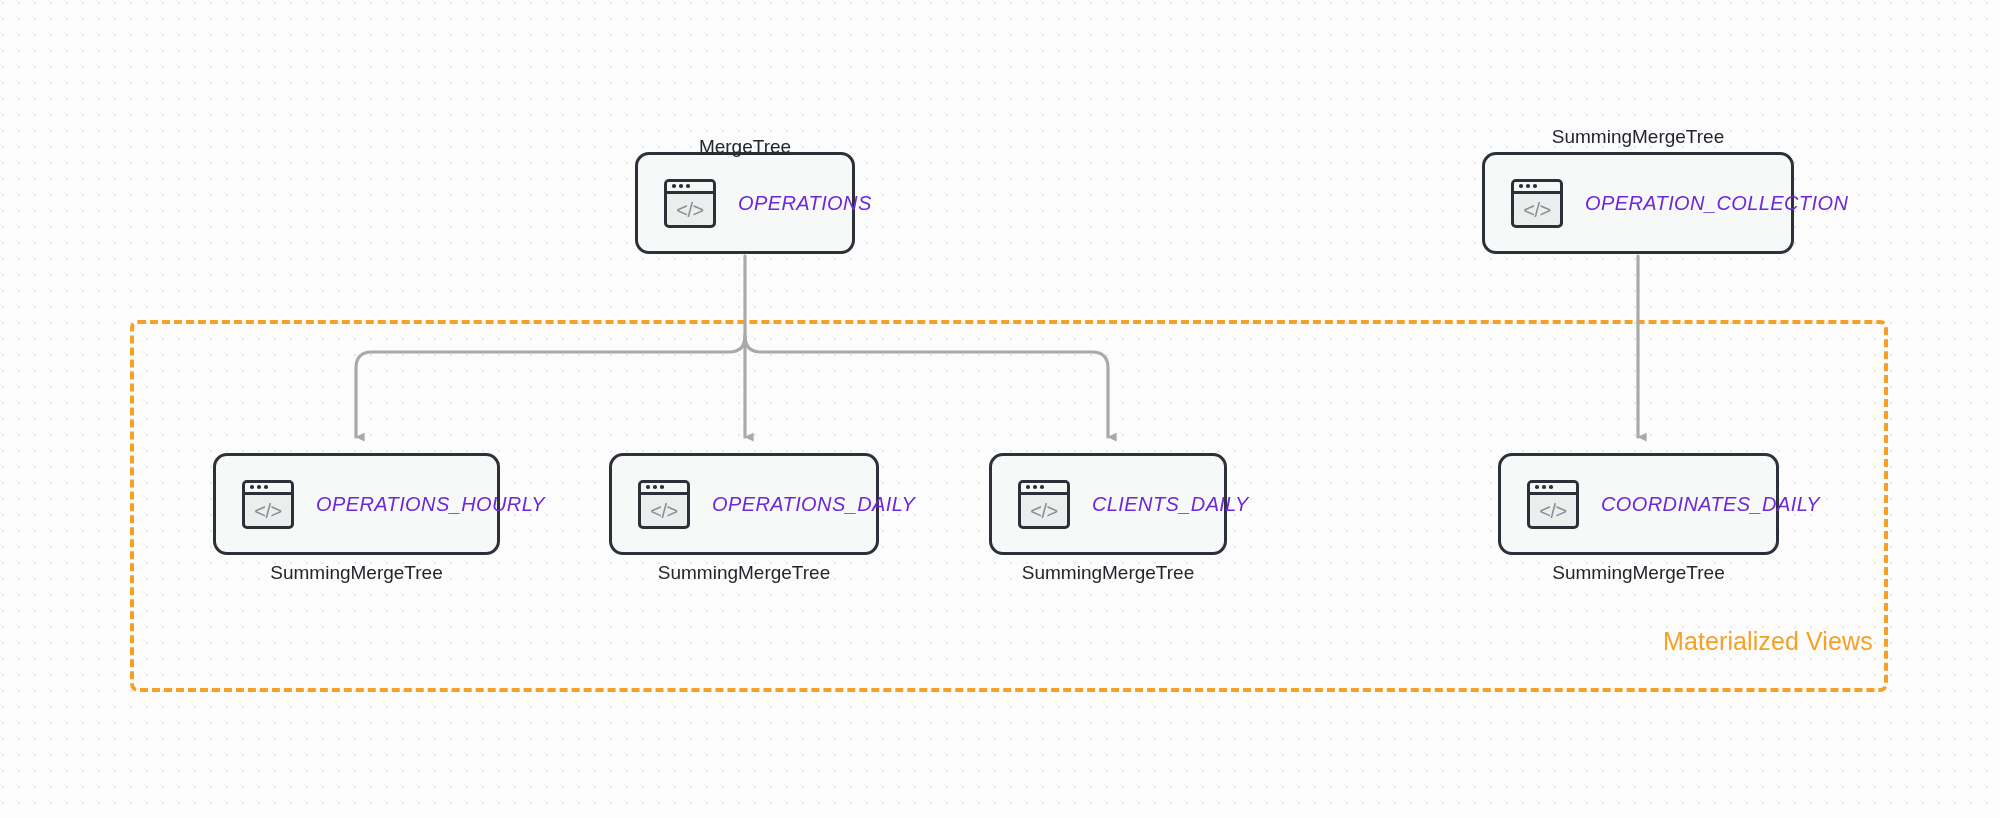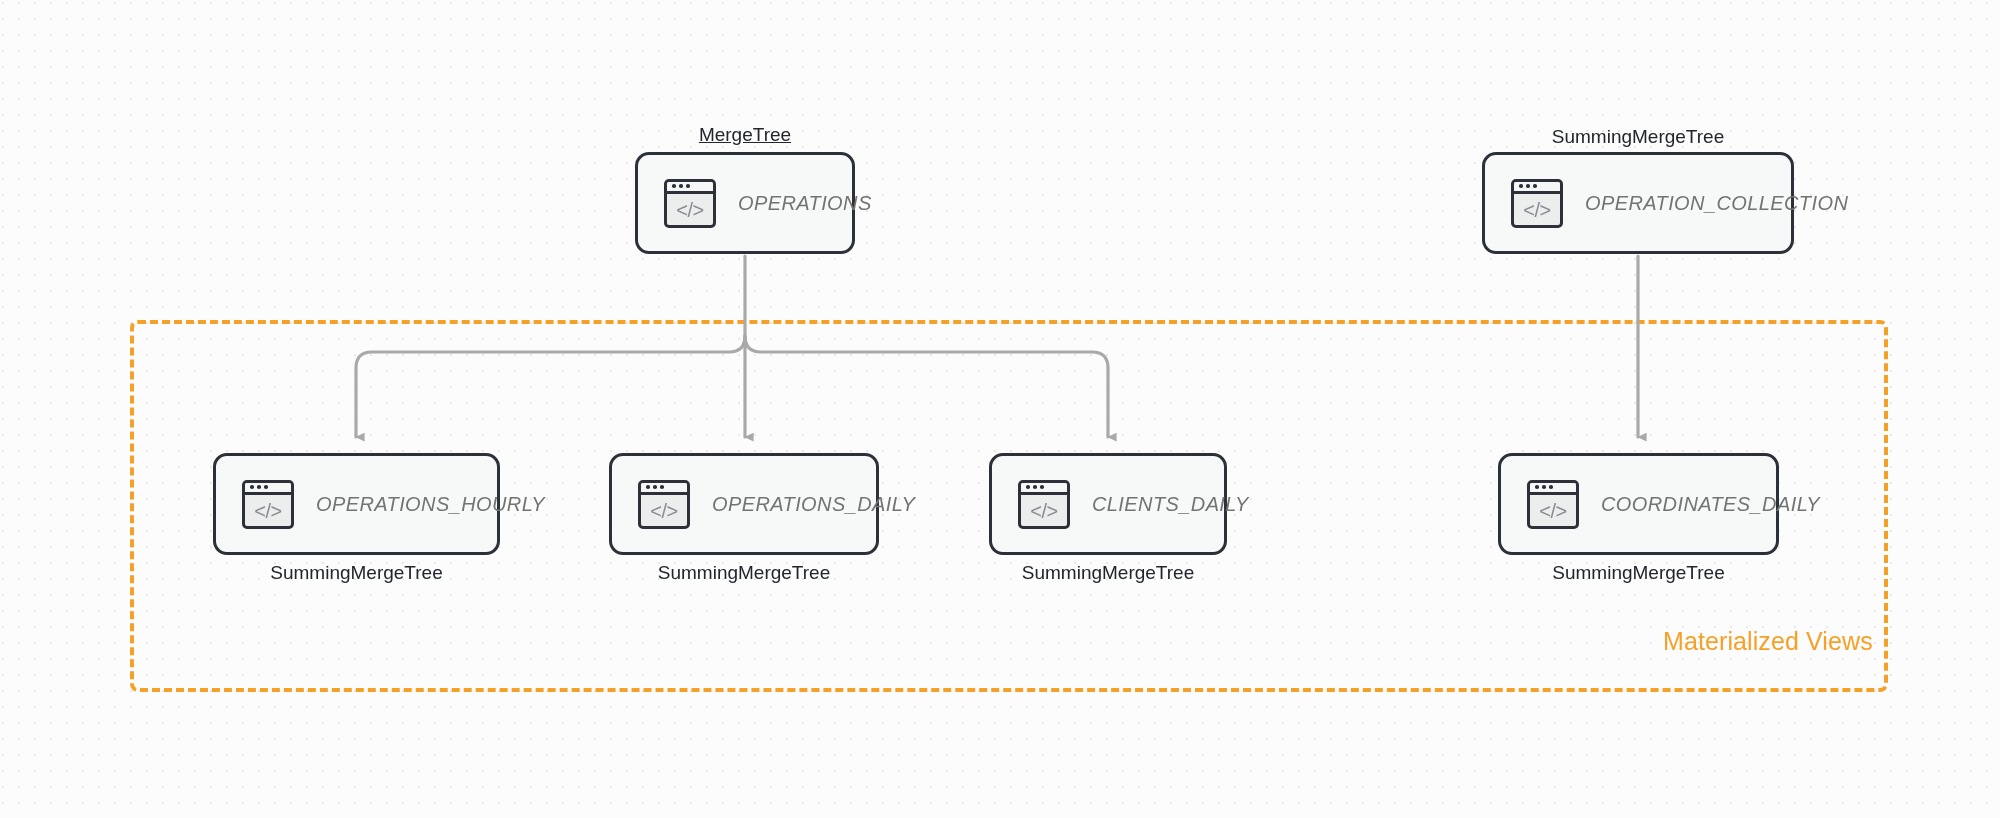--- a/index.html
+++ b/index.html
@@ -54,21 +54,21 @@
     display: flex;
     align-items: center;
     background: #f7f8f8;
     border: 3.5px solid #2c3038;
     border-radius: 14px;
     padding-left: 26px;
   }
   .node-label {
     font-size: 20px;
     font-style: italic;
-    color: #737373;
+    color: #6d28d9;
     letter-spacing: 0.4px;
     white-space: nowrap;
     margin-left: 22px;
   }
 
   
   .win-icon {
     position: relative;
     width: 52px;
     height: 49px;
@@ -150,21 +150,21 @@
         <div class="win-icon">
           <div class="titlebar">
             <span class="dot"></span>
             <span class="dot"></span>
             <span class="dot"></span>
           </div>
           <div class="code">&lt;/&gt;</div>
         </div>
         <div class="node-label">OPERATIONS</div>
       </div>
-      <div class="engine" style="left: 635px; top: 124px; width: 220px; text-decoration: underline;">MergeTree</div>
+      <div class="engine" style="left: 635px; top: 136px; width: 220px; text-decoration: underline;">MergeTree</div>
       <div class="node" style="left: 1482px; top: 152px; width: 312px; height: 102px; border-color: rgb(44, 48, 56); background: rgb(247, 248, 248);">
         <div class="win-icon">
           <div class="titlebar">
             <span class="dot"></span>
             <span class="dot"></span>
             <span class="dot"></span>
           </div>
           <div class="code">&lt;/&gt;</div>
         </div>
         <div class="node-label">OPERATION_COLLECTION</div>

